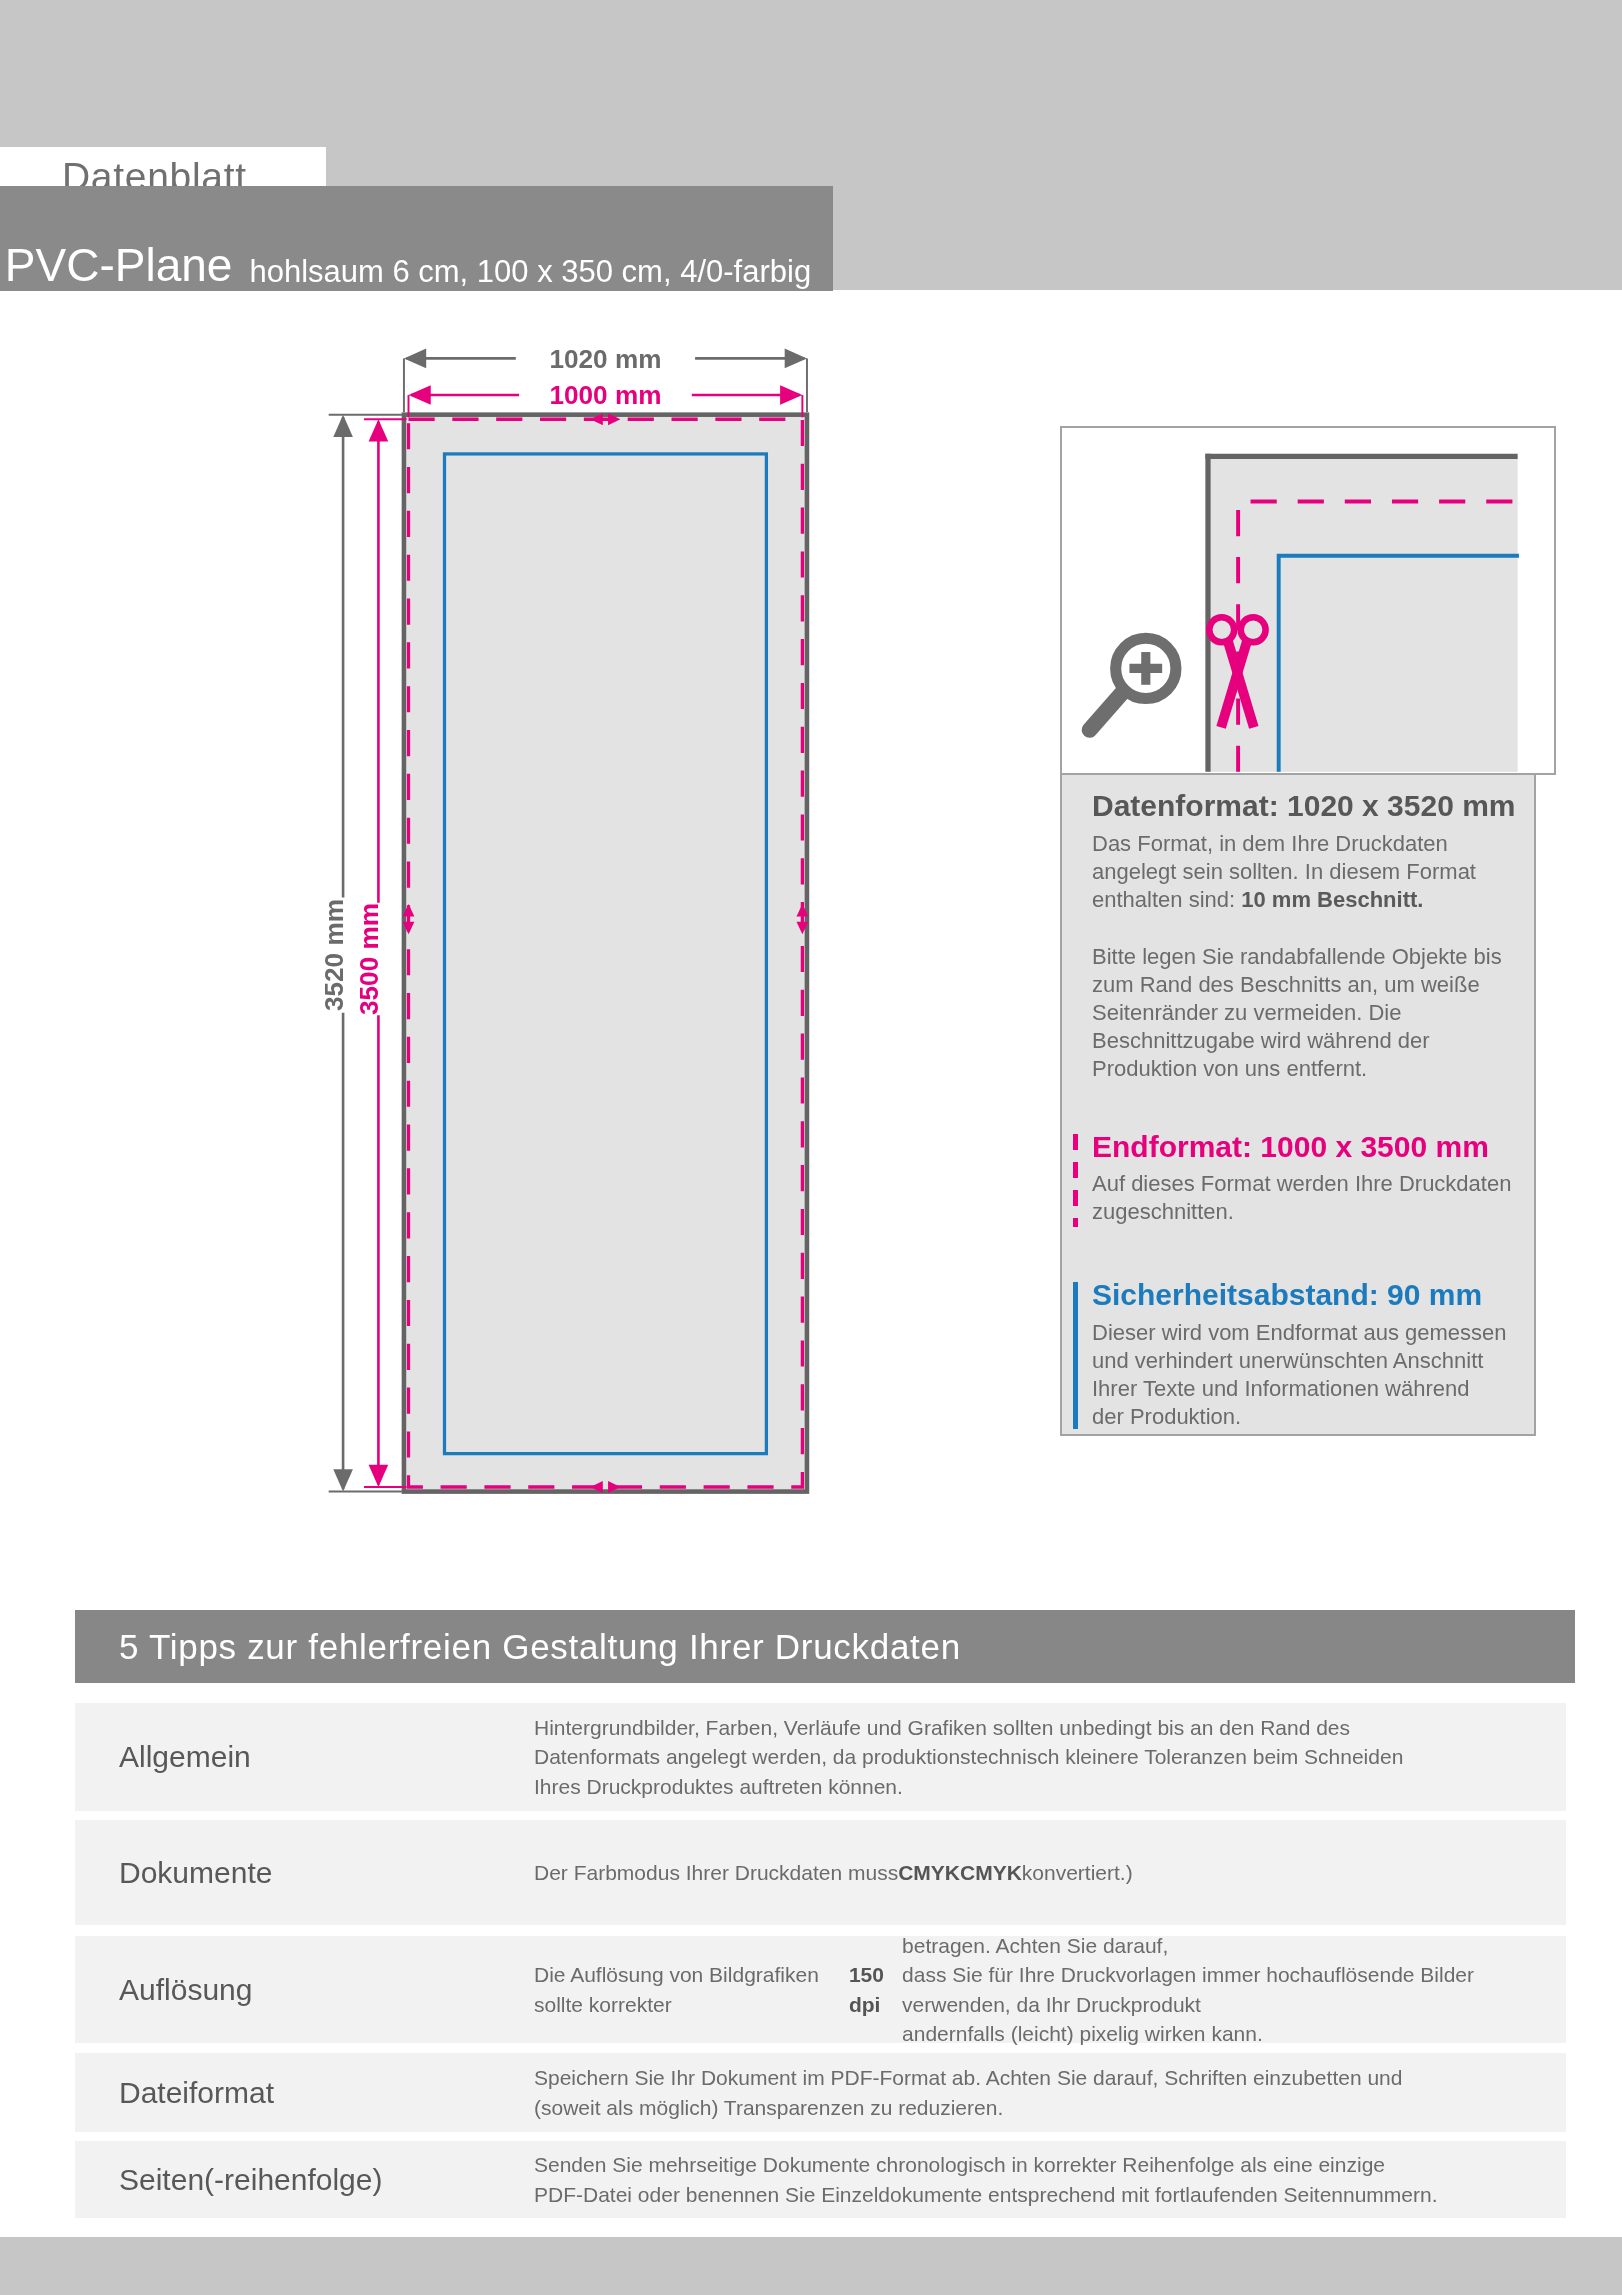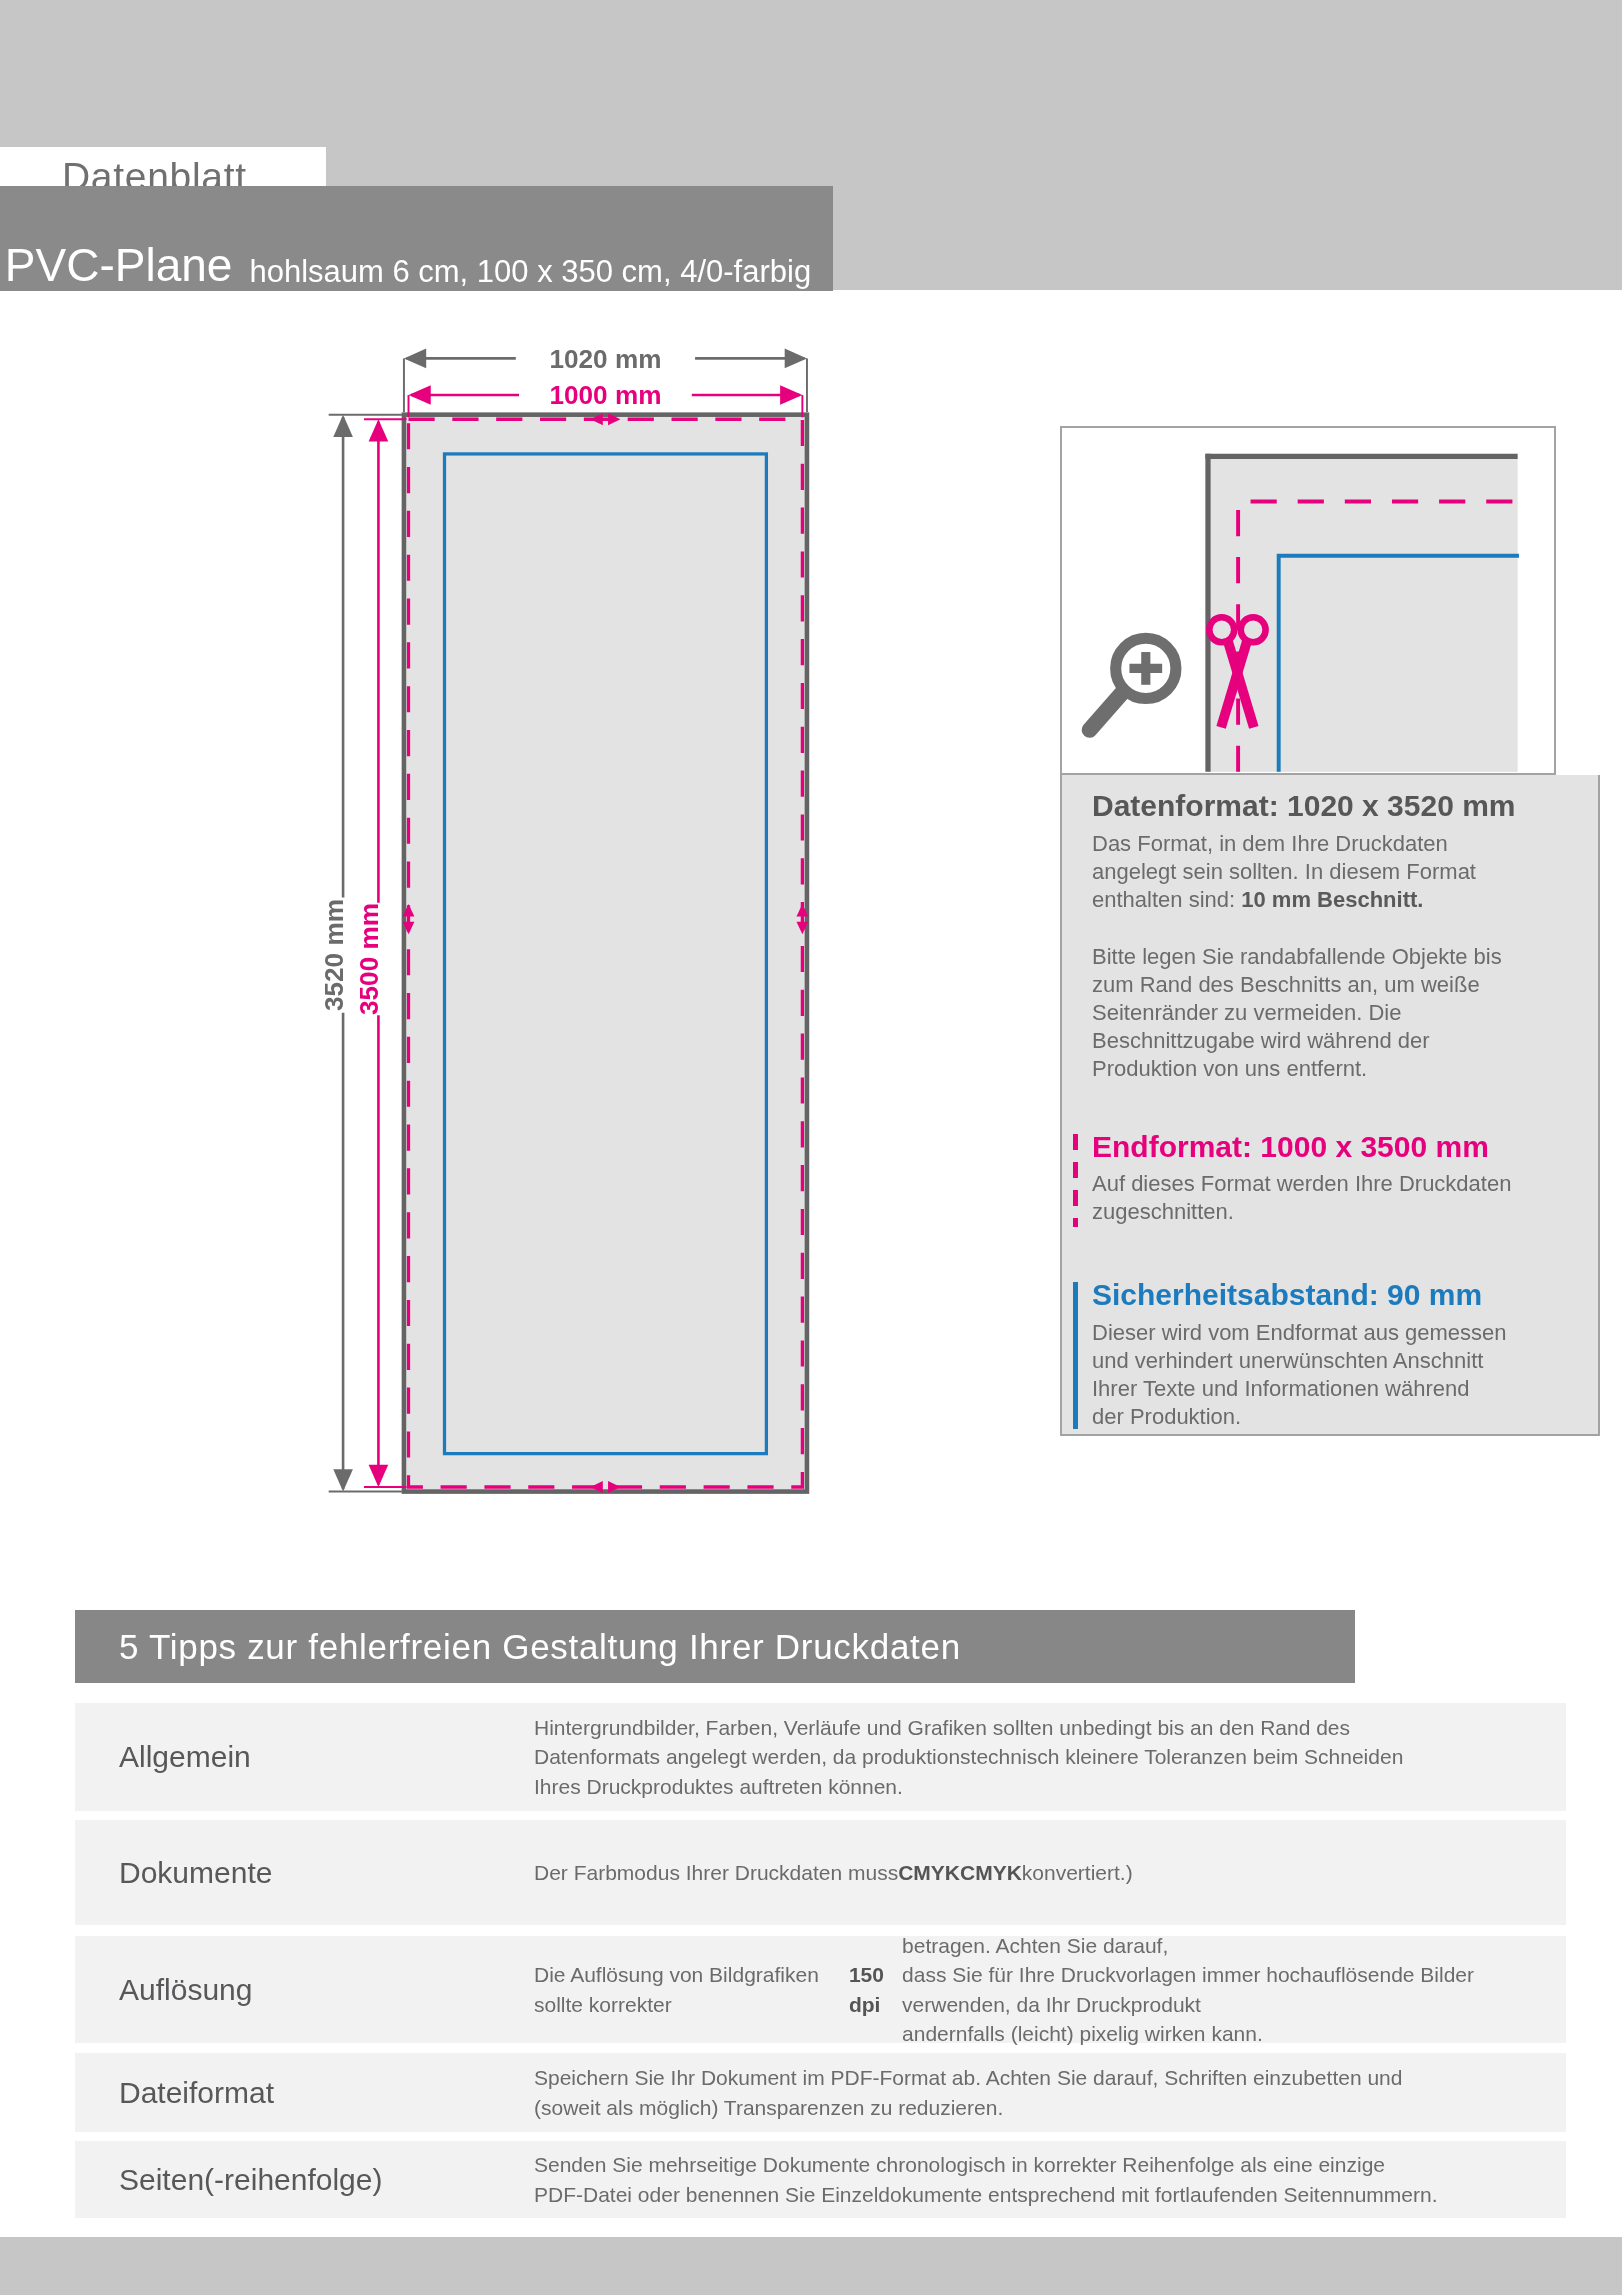--- a/index.html
+++ b/index.html
@@ -27,21 +27,21 @@
 
   
   .diagram-svg{position:absolute;left:275px;top:327px;}
 
   
   .detail-window{
     position:absolute;left:1060px;top:426px;width:496px;height:349px;background:#ffffff;
     border:2.6px solid #a3a3a3;box-sizing:border-box;
   }
   .info-panel{
-    position:absolute;left:1060px;top:775px;width:540px;height:661px;background:#e3e3e3;
+    position:absolute;left:1060px;top:775px;width:476px;height:661px;background:#e3e3e3;
     border:2.6px solid #a3a3a3;border-top:none;box-sizing:border-box;
     padding:9.2px 18.3px 0 30px;
   }
   .info-title{font-size:30px;font-weight:700;color:#575757;margin:5.2px 0 6.5px 0;}
   .info-title.magenta{color:#e6007e;}
   .info-title.blue{color:#1c7bbd;}
   .info-body{font-size:22px;line-height:28px;color:#6b6b6b;margin:0;}
   .info-body b{color:#5a5a5a;text-align:center;}
   .para2{margin-top:29px;}
   .info-block{position:relative;}
@@ -49,21 +49,21 @@
   .block-safe{margin-top:52px;}
   .accent{position:absolute;left:-19px;width:4.6px;}
   .accent.dashed{
     top:3.9px;height:93px;
     background:repeating-linear-gradient(180deg,#e6007e 0 15.7px,transparent 15.7px 28px);
   }
   .accent.solid{top:3.9px;height:147px;background:#1c7bbd;}
 
   
   .tips-bar{
-    position:absolute;left:75px;top:1610px;width:1280px;height:73px;background:#878787;
+    position:absolute;left:75px;top:1610px;width:1500px;height:73px;background:#878787;
     display:flex;align-items:center;box-sizing:border-box;padding-left:44px;
   }
   .tips-bar span{color:#ffffff;font-size:35px;letter-spacing:0.7px;}
   .tip-row{position:absolute;left:75px;width:1491px;background:#f2f2f2;}
   .row1{top:1703px;height:108px;}
   .row2{top:1820px;height:105px;}
   .row3{top:1936px;height:107px;}
   .row4{top:2053px;height:79px;}
   .row5{top:2141px;height:77px;}
   .tip-label{

